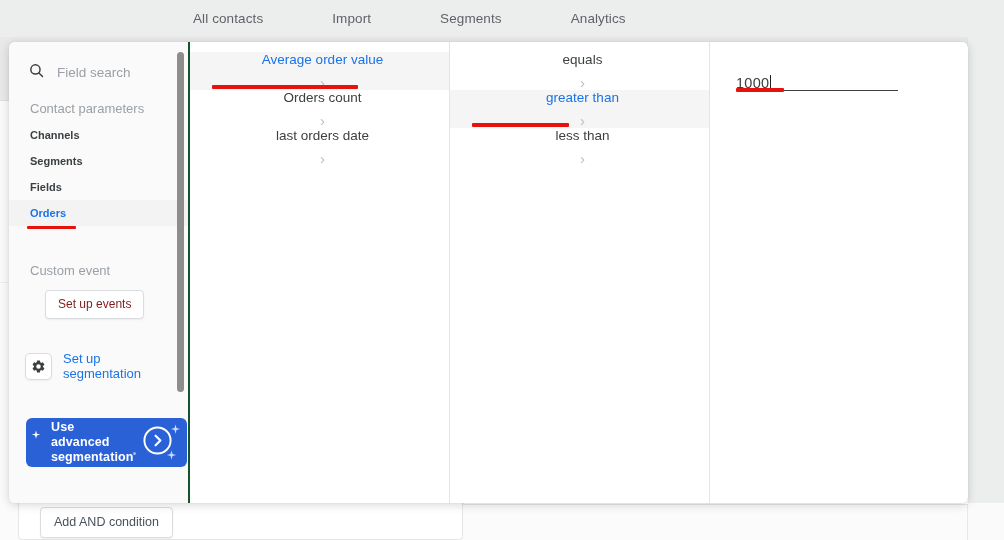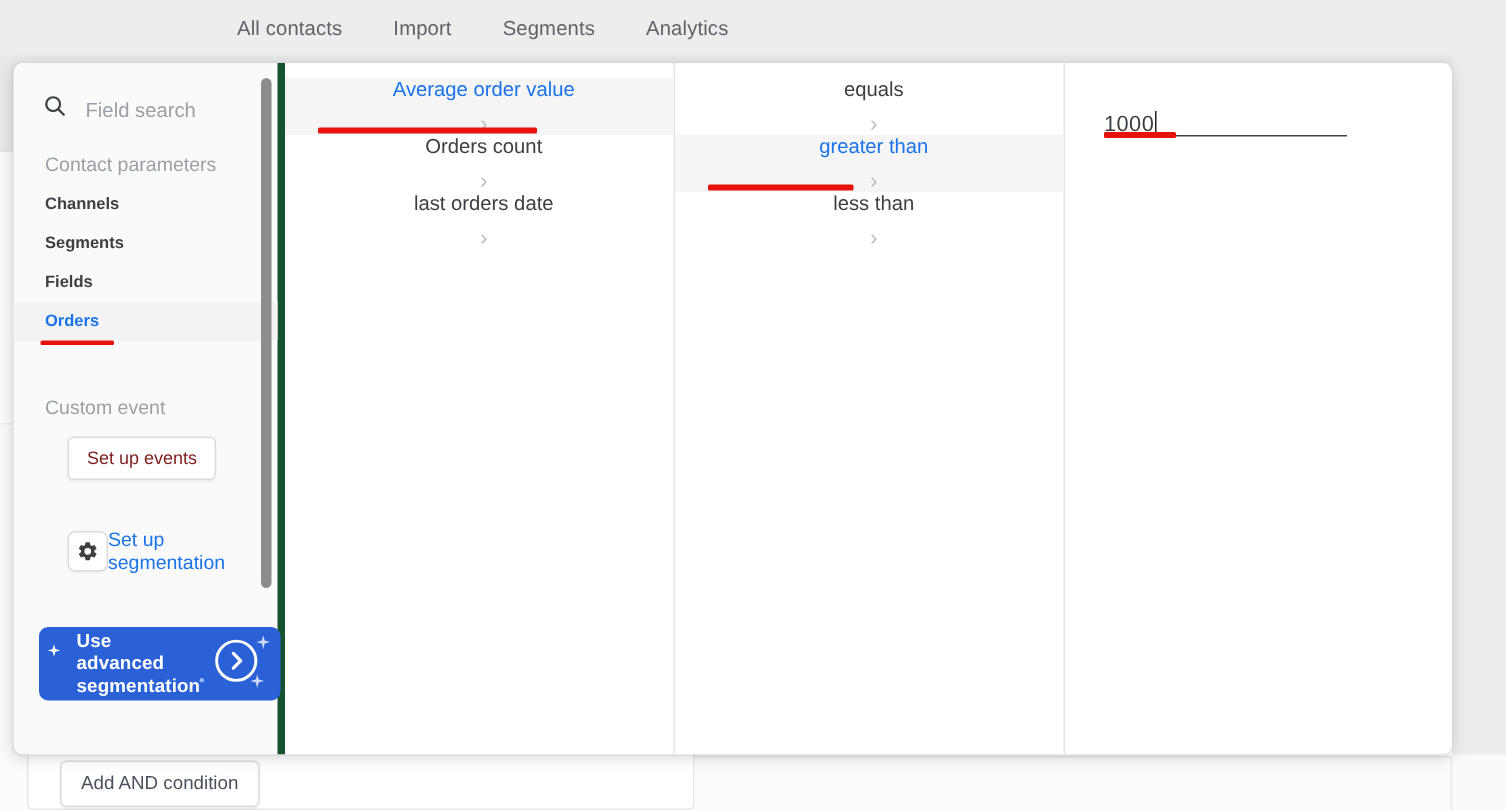--- a/index.html
+++ b/index.html
@@ -15,21 +15,21 @@
   
   .topnav {
     position: absolute; left: 0; top: 0;
     width: 1004px; height: 37px;
     background: #eceded;
     display: flex; align-items: center;
   }
   .topnav-inner { display: flex; align-items: center; gap: 34px; margin-left: 158px; }
   .nav-tab {
     font-size: 13.5px; color: #5f6368; letter-spacing: .1px;
-    cursor: pointer; white-space: nowrap;
+    cursor: pointer; white-space: nowrap; margin-left: 35px;
   }
 
   
   .page-card {
     position: absolute; left: 0; top: 37px;
     width: 968px; height: 466px;
     background: #fafafa;
     border-right: 1px solid #e4e4e4;
   }
   .page-card-top {
@@ -89,21 +89,21 @@
     box-shadow: 0 2px 10px rgba(0,0,0,.16), 0 0 1px rgba(0,0,0,.18);
     display: flex;
     overflow: hidden;
   }
 
   
   .col-sidebar {
     position: relative;
     width: 181px; flex: none;
     background: #fafafa;
-    border-right: 5px solid #14532d;
+    border-right: 2px solid #14532d;
     padding-top: 14px;
   }
   .search-row {
     display: flex; align-items: center; gap: 12px;
     padding: 6px 0 6px 19px; cursor: text;
   }
   .search-placeholder { font-size: 13.5px; color: #9aa0a6; }
   .group-label {
     font-size: 13px; color: #9aa0a6;
     padding: 12px 0 6px 21px;
@@ -120,22 +120,22 @@
   }
   .setup-events-btn {
     display: inline-block; margin: 6px 0 0 36px;
     padding: 6px 12px 7px;
     font-size: 12px; color: #7f1d1d;
     background: #fff; border: 1px solid #dadce0; border-radius: 4px;
     box-shadow: 0 1px 2px rgba(0,0,0,.06);
     cursor: pointer;
   }
   .setup-seg-row {
-    display: flex; align-items: center; 
-    margin: 32px 0 0 36px; cursor: pointer;
+    display: flex; align-items: center; gap: 11px;
+    margin: 32px 0 0 16px; cursor: pointer;
   }
   .gear-box {
     width: 27px; height: 27px; flex: none;
     background: #fff; border: 1px solid #dadce0; border-radius: 5px;
     display: flex; align-items: center; justify-content: center;
     box-shadow: 0 1px 2px rgba(0,0,0,.05);
   }
   .setup-seg-text {
     font-size: 13px; color: #1a73e8; line-height: 15px; max-width: 82px;
   }

